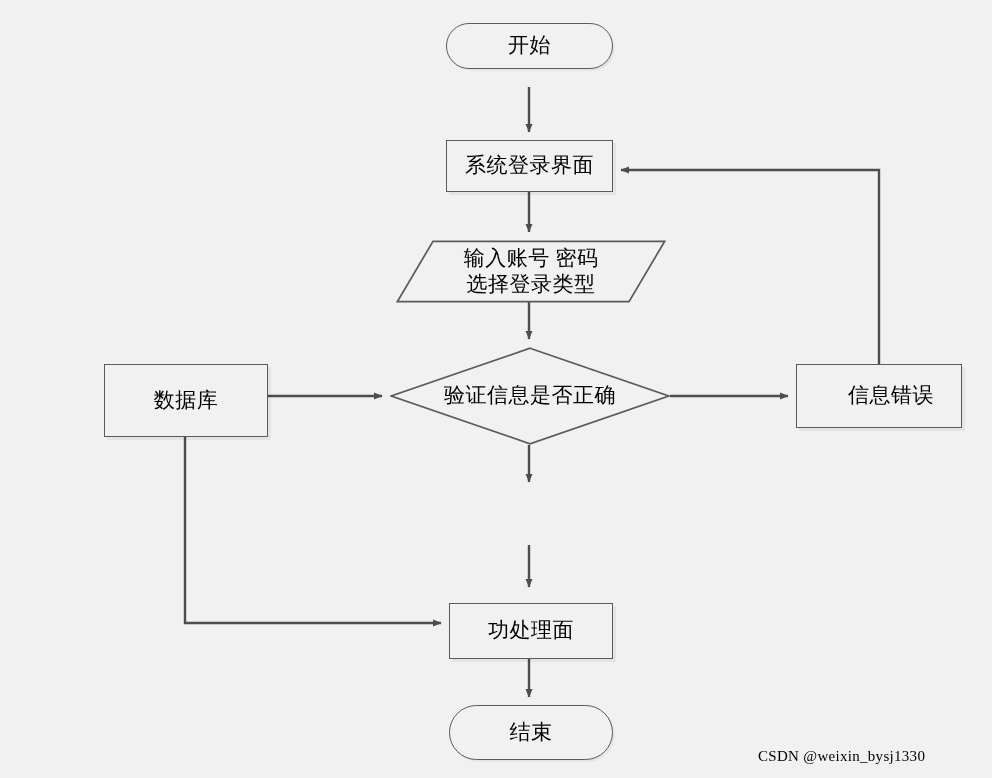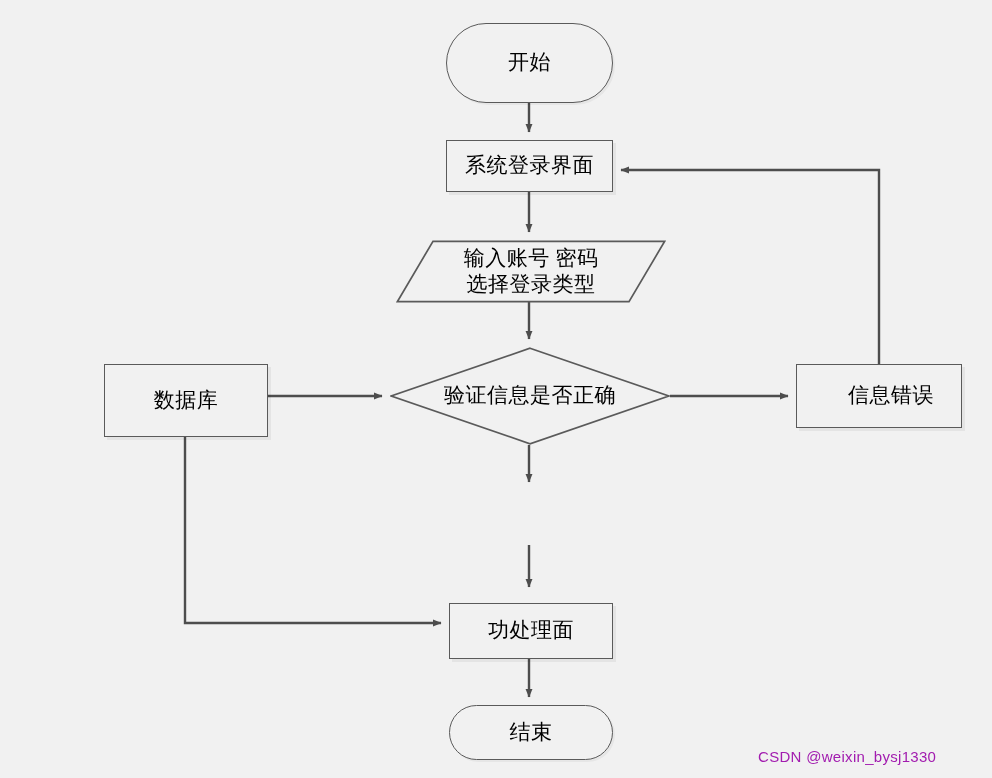--- a/index.html
+++ b/index.html
@@ -77,22 +77,22 @@
   }
   .decision .shape {
     position: absolute;
     left: 0; top: 0;
     width: 100%;
     height: 100%;
     z-index: 1;
   }
   .watermark {
     position: absolute;
-    color: #a21caf;
-    font-family: Liberation Sans, sans-serif;
+    color: #000000;
+    font-family: Liberation Serif, serif;
     font-size: 15px;
     letter-spacing: 0.3px;
     white-space: nowrap;
   }
 </style>
 </head>
 <body>
 
 <div id="canvas">
 
@@ -120,21 +120,21 @@
       <path d="M529,445 L529,482" marker-end="url(#arrow)"></path>
 
       <path d="M529,545 L529,587" marker-end="url(#arrow)"></path>
 
       <path d="M185,428 L185,623 L441,623" marker-end="url(#arrow)"></path>
 
       <path d="M529,651 L529,697" marker-end="url(#arrow)"></path>
     </g>
   </svg>
 
-  <div class="node term" style="left:446px; top:23px; width:167px; height:80px;">
+  <div class="node term" style="left:446px; top:23px; width:167px; height:46px;">
     <span class="label">开始</span>
   </div>
 
   <div class="node rect" style="left:446px; top:140px; width:167px; height:52px;font-family:Liberation Serif, serif;">
     <span class="label">系统登录界面</span>
   </div>
 
   <div class="node io" style="left:396px; top:240px; width:270px; height:63px;">
     <svg class="shape" viewBox="0 0 270 63" preserveAspectRatio="none">
       <polygon points="37,1.3 268.7,1.3 233,61.7 1.3,61.7" fill="#f1f1f1" stroke="#5a5a5a" stroke-width="1.7"></polygon>

